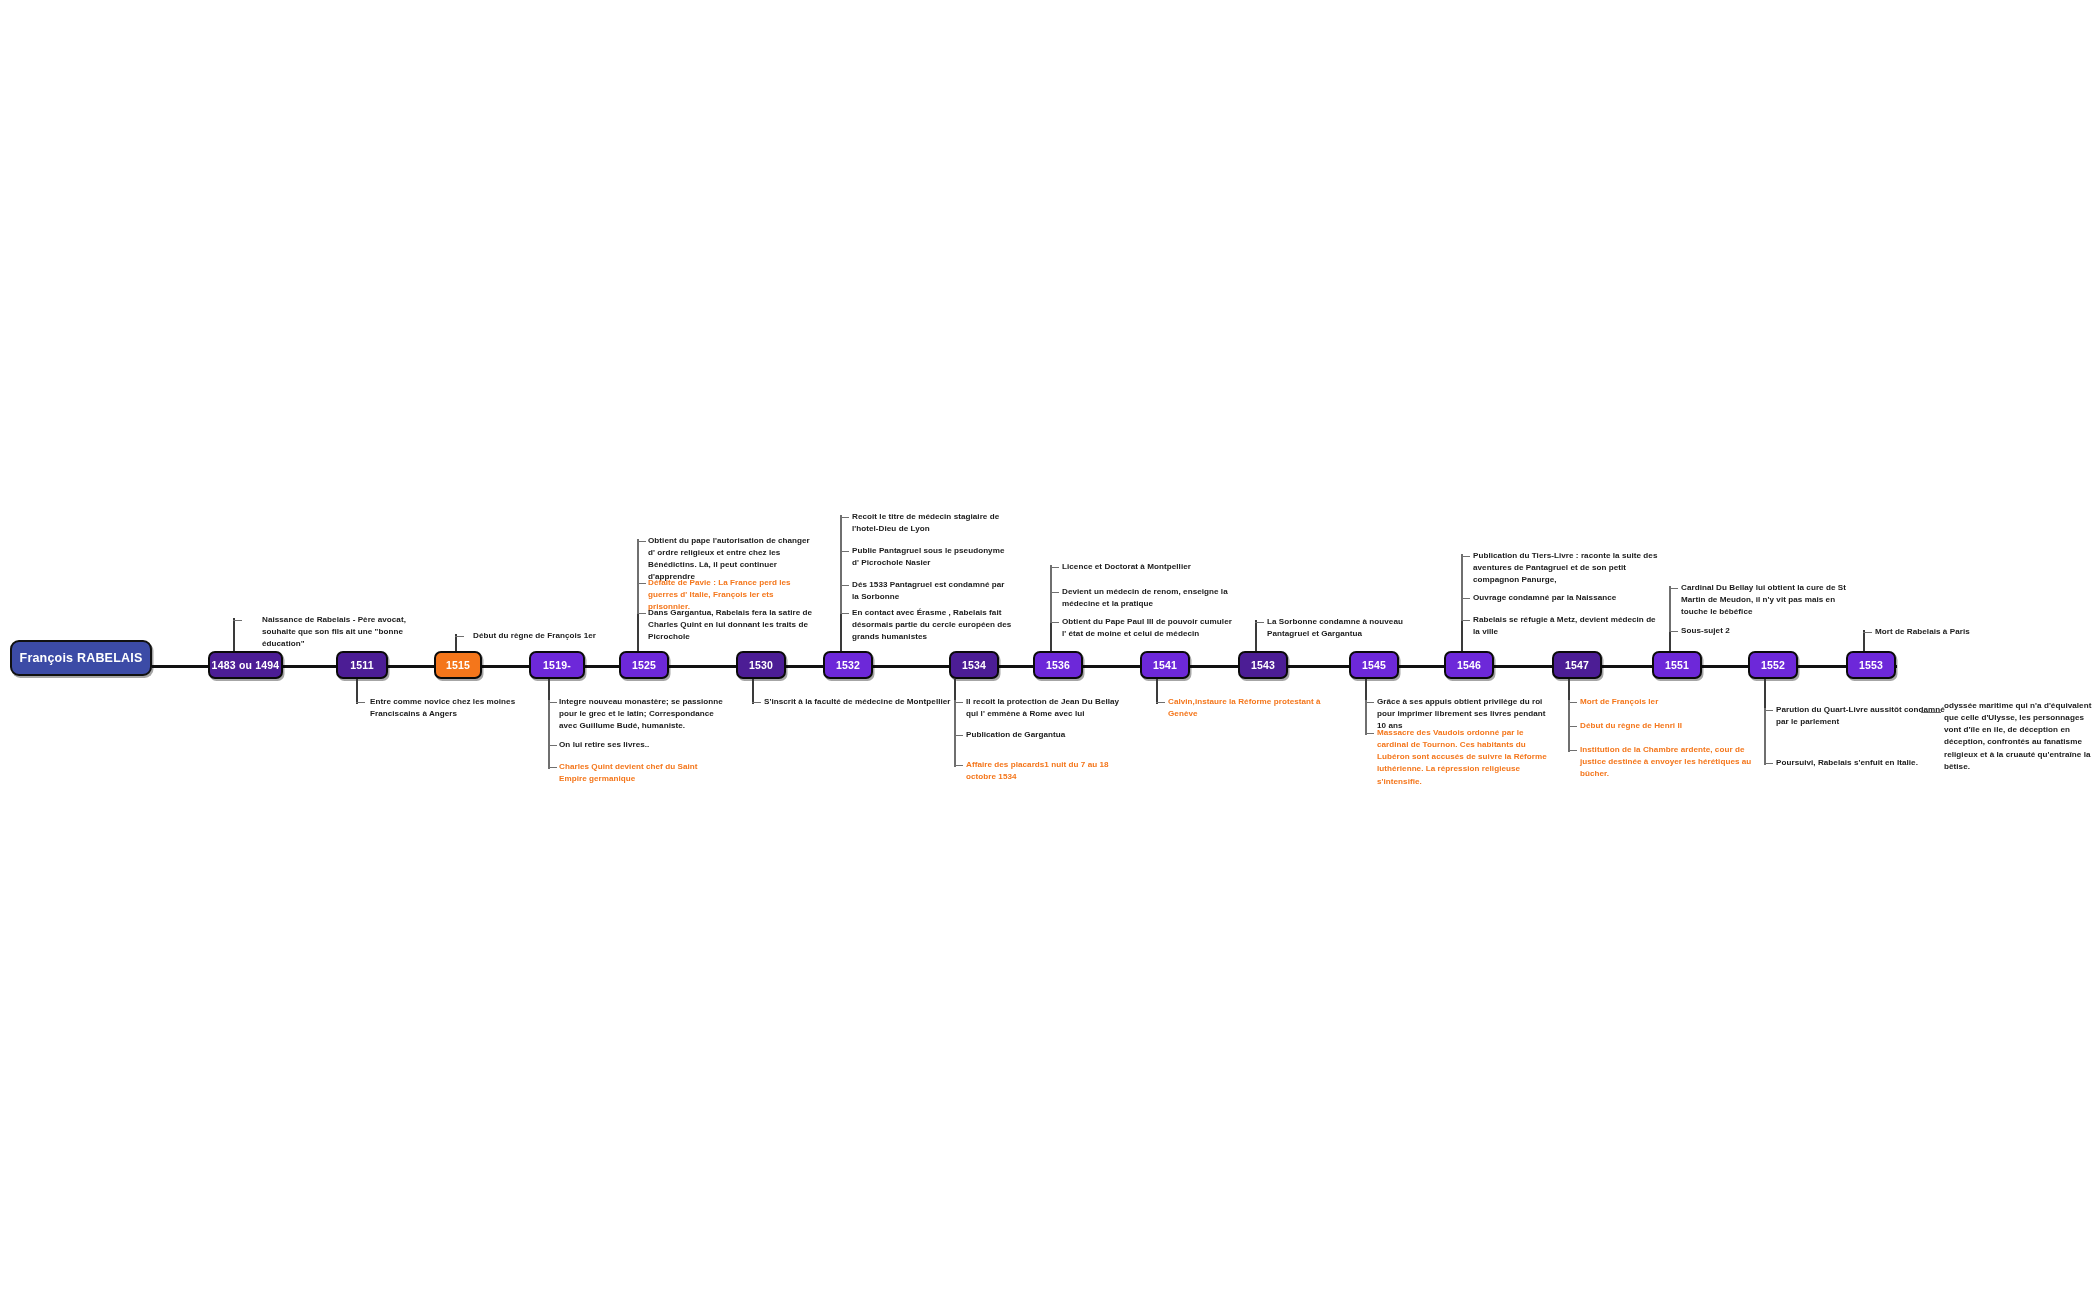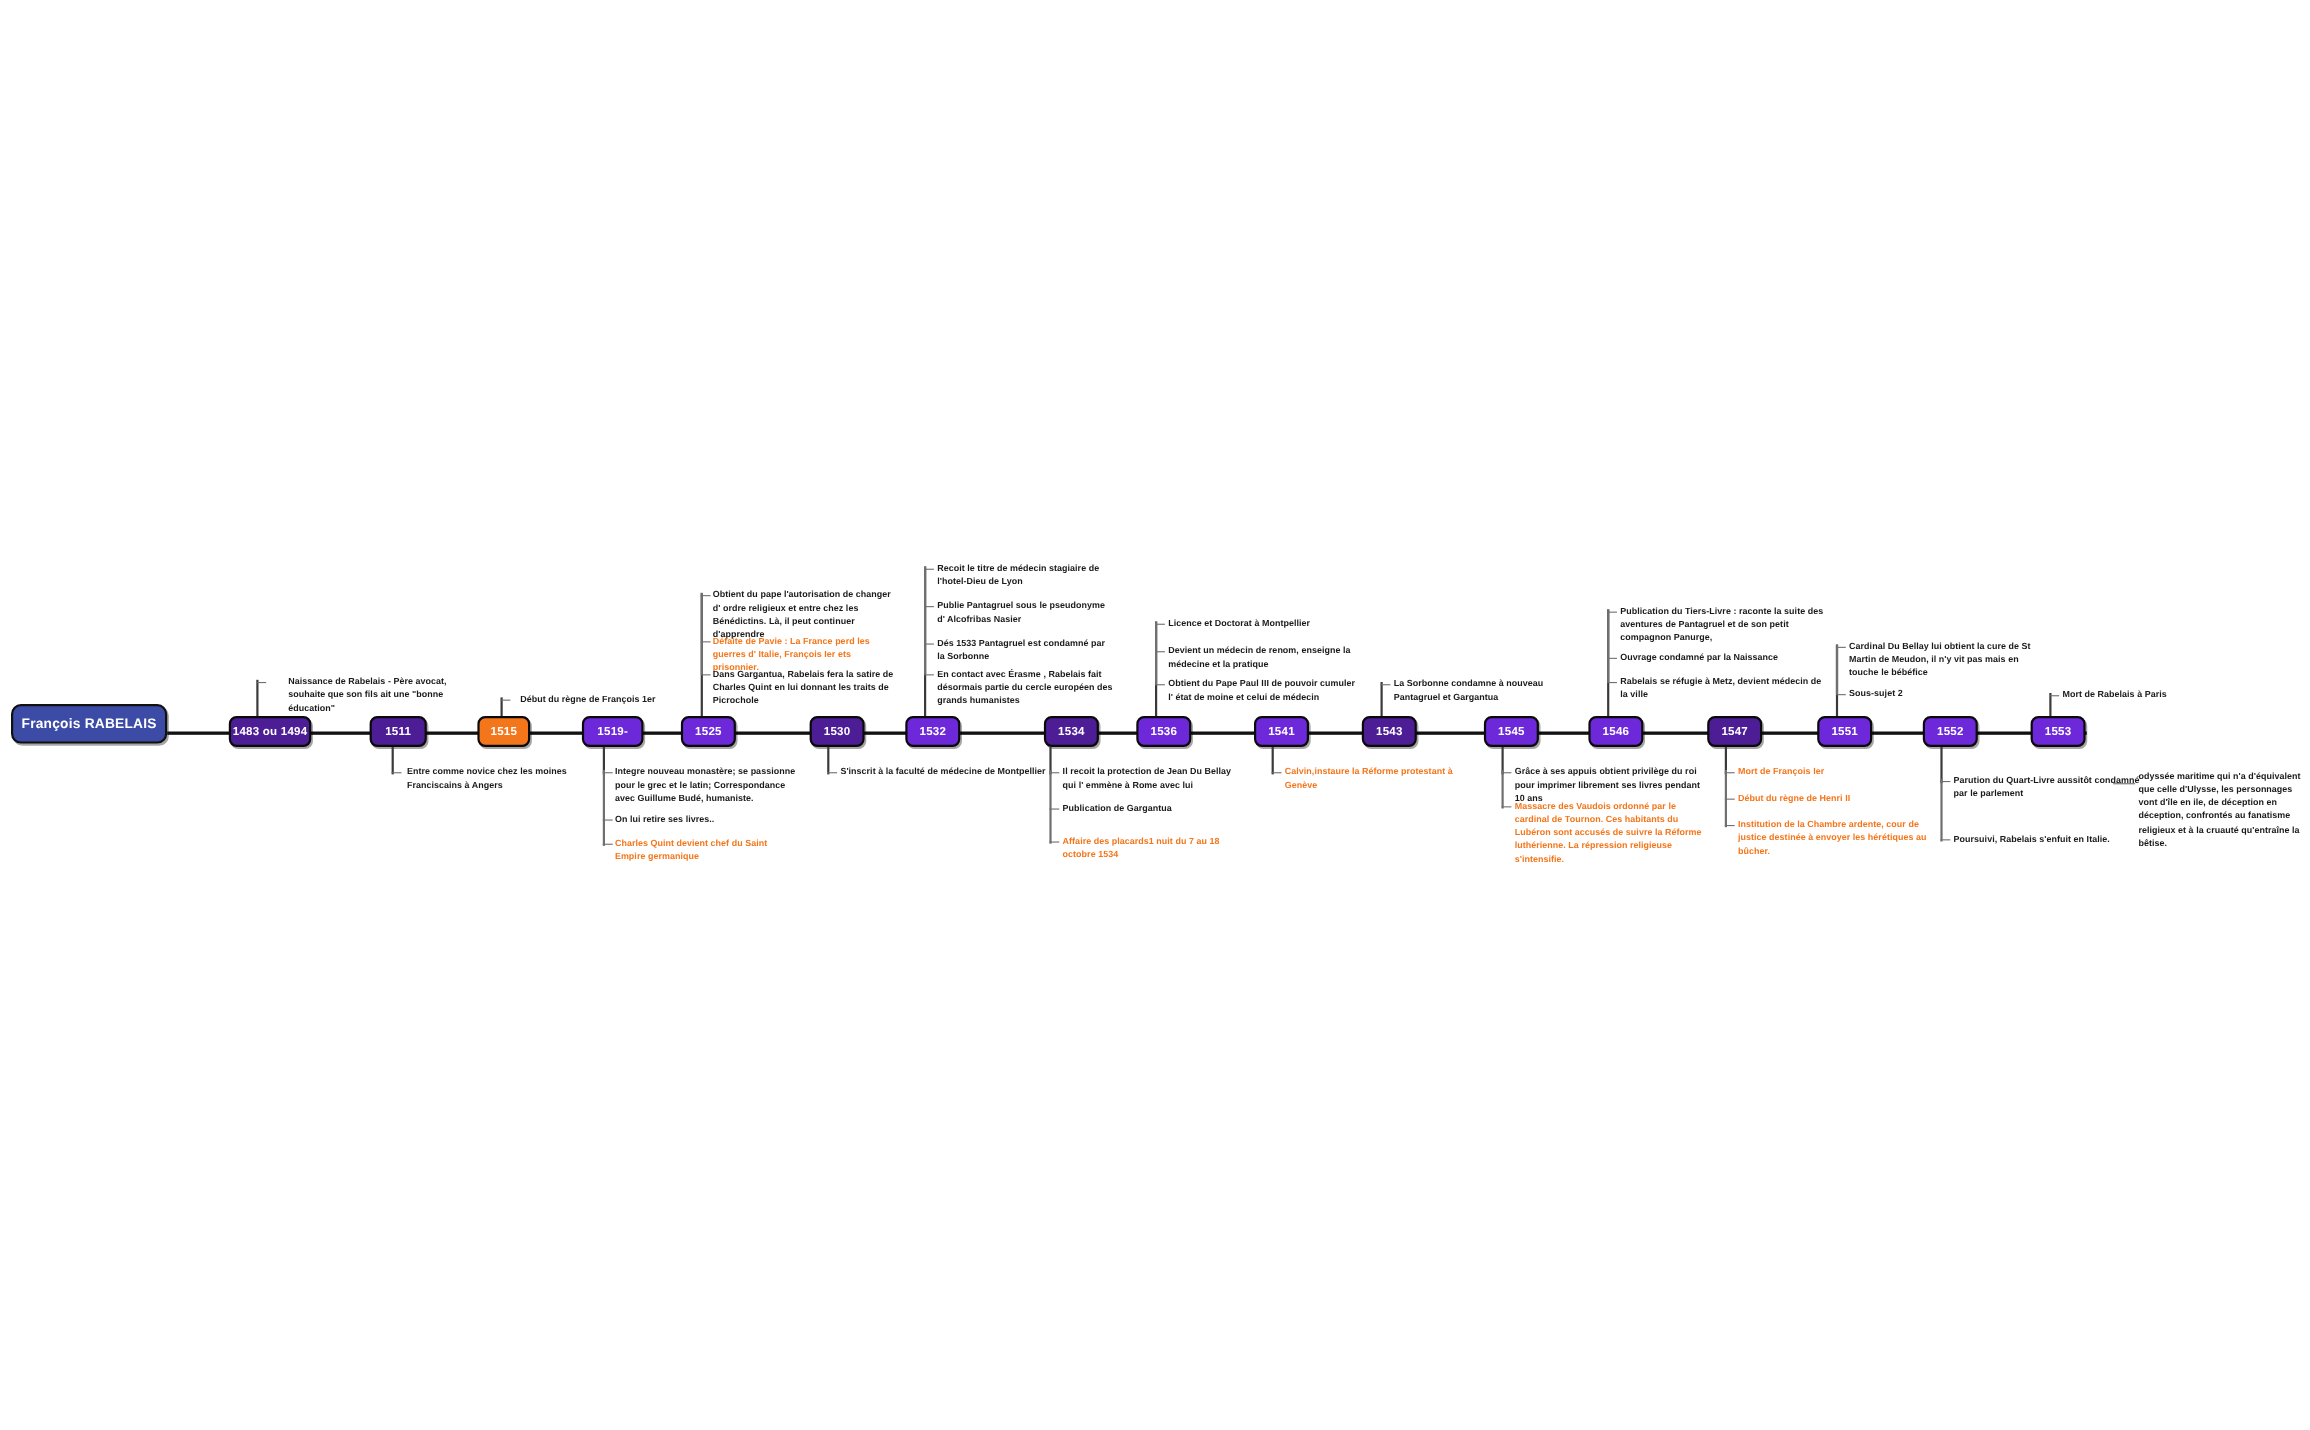--- a/index.html
+++ b/index.html
@@ -72,21 +72,21 @@
     <div class="node light" style="left: 736px; top: 651px; width: 50px; height: 28px; font-size: 10.5px;">1530</div>
     <div class="vstem" style="left: 752px; top: 679px; height: 25px;"></div>
     <div class="hbar" style="left: 752px; top: 702px; width: 9px;"></div>
     <div class="note" style="left: 764px; top: 696px; width: 200px;">S'inscrit à la faculté de médecine de Montpellier</div>
     <div class="node dark" style="left: 823px; top: 651px; width: 50px; height: 28px; font-size: 10.5px;">1532</div>
     <div class="vstem" style="left: 840px; top: 515px; height: 136px;"></div>
     <div class="vtrunk" style="left: 840px; top: 515px; height: 98px;"></div>
     <div class="hbar" style="left: 840px; top: 517px; width: 9px;"></div>
     <div class="note" style="left: 852px; top: 511px; width: 160px;">Recoit le titre de médecin stagiaire  de l'hotel-Dieu de Lyon</div>
     <div class="hbar" style="left: 840px; top: 551px; width: 9px;"></div>
-    <div class="note" style="left: 852px; top: 545px; width: 160px;">Publie Pantagruel sous le pseudonyme d' Alcofribas Nasier</div>
+    <div class="note" style="left: 852px; top: 545px; width: 160px;">Publie Pantagruel sous le pseudonyme d' Picrochole Nasier</div>
     <div class="hbar" style="left: 840px; top: 585px; width: 9px;"></div>
     <div class="note" style="left: 852px; top: 579px; width: 160px;">Dés 1533 Pantagruel est condamné par la Sorbonne</div>
     <div class="hbar" style="left: 840px; top: 613px; width: 9px;"></div>
     <div class="note" style="left: 852px; top: 607px; width: 160px;">En contact avec Érasme , Rabelais fait désormais partie du cercle européen des grands humanistes</div>
     <div class="node light" style="left: 949px; top: 651px; width: 50px; height: 28px; font-size: 10.5px;">1534</div>
     <div class="vstem" style="left: 954px; top: 679px; height: 25px;"></div>
     <div class="vtrunk" style="left: 954px; top: 700px; height: 67px;"></div>
     <div class="hbar" style="left: 954px; top: 702px; width: 9px;"></div>
     <div class="note" style="left: 966px; top: 696px; width: 165px;">Il recoit la protection de Jean Du Bellay qui l' emmène à Rome avec lui</div>
     <div class="hbar" style="left: 954px; top: 735px; width: 9px;"></div>

